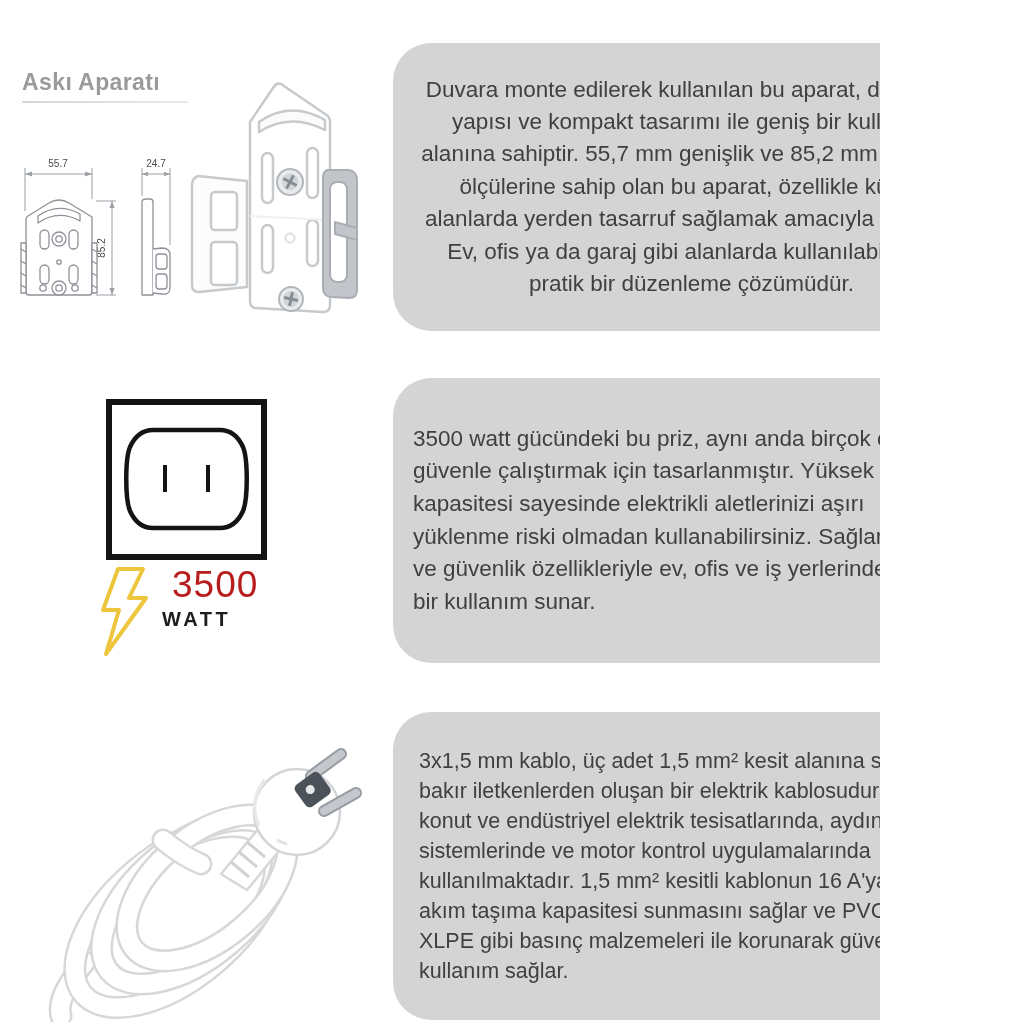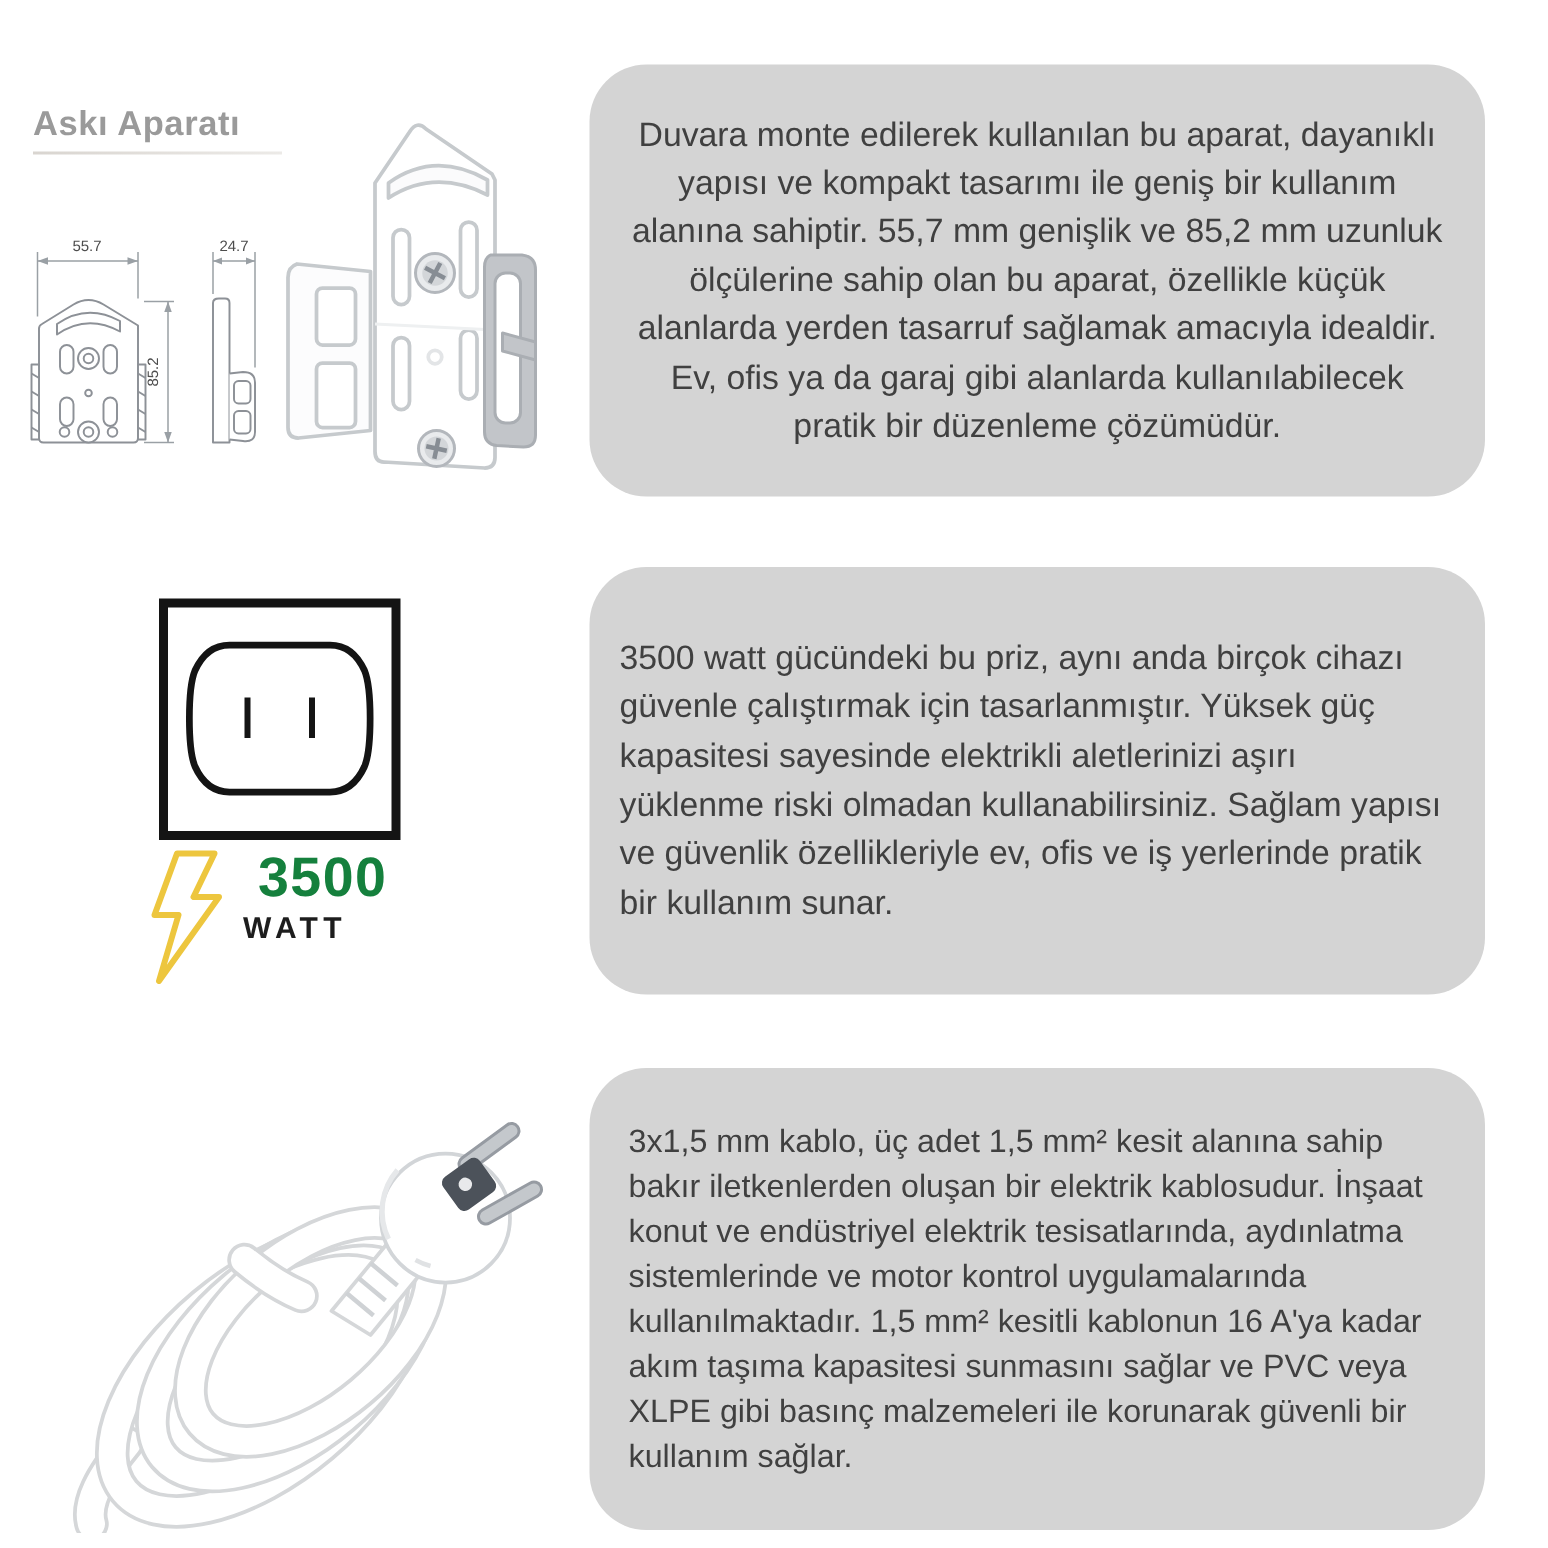--- a/index.html
+++ b/index.html
@@ -1,17 +1,17 @@
 <!DOCTYPE html>
 <html><head>
 <meta charset="utf-8">
 <style>
   html,body{margin:0;padding:0;background:#ffffff;}
   .page{
-    position:relative;width:1032px;height:1032px;background:#ffffff;
+    position:relative;width:880px;height:1032px;background:#ffffff;
     font-family:"Liberation Sans","DejaVu Sans",sans-serif;overflow:hidden;
   }
   .title{
     position:absolute;left:22px;top:69px;font-size:23px;font-weight:bold;
     color:#9a9a9a;letter-spacing:.4px;
   }
   .title-underline{
     position:absolute;left:22px;top:101px;width:166px;height:2px;
     background:linear-gradient(to right,#d9d5d0,#eceae7);
   }
@@ -24,22 +24,22 @@
   .panel1 p{text-align:center;font-size:22.5px;line-height:1.44;}
   .panel2{top:378px;height:285px;padding-left:20px;}
   .panel2 p{text-align:left;font-size:22.5px;line-height:1.45;}
   .panel3{top:712px;height:308px;}
   .panel3 p{text-align:left;font-size:21.5px;line-height:1.40;}
   .tech-drawing{position:absolute;left:12px;top:153px;width:185px;height:175px;}
   .render{position:absolute;left:185px;top:70px;width:205px;height:265px;}
   .outlet{position:absolute;left:105px;top:398px;width:163px;height:163px;}
   .bolt{position:absolute;left:98px;top:566px;width:52px;height:90px;}
   .pw-value{
-    position:absolute;left:172px;top:564px;font-size:37px;font-weight:bold;
-    color:#15803d;letter-spacing:1px;
+    position:absolute;left:172px;top:564px;font-size:37px;font-weight:normal;
+    color:#b91c1c;letter-spacing:1px;
   }
   .pw-unit{
     position:absolute;left:162px;top:608px;font-size:20px;font-weight:bold;
     color:#1d1d1d;letter-spacing:3.5px;
   }
   .cable{position:absolute;left:25px;top:712px;width:340px;height:310px;}
   .dim-text{font-size:10px;fill:#4d4d4d;}
 </style>
 </head>
 <body>

